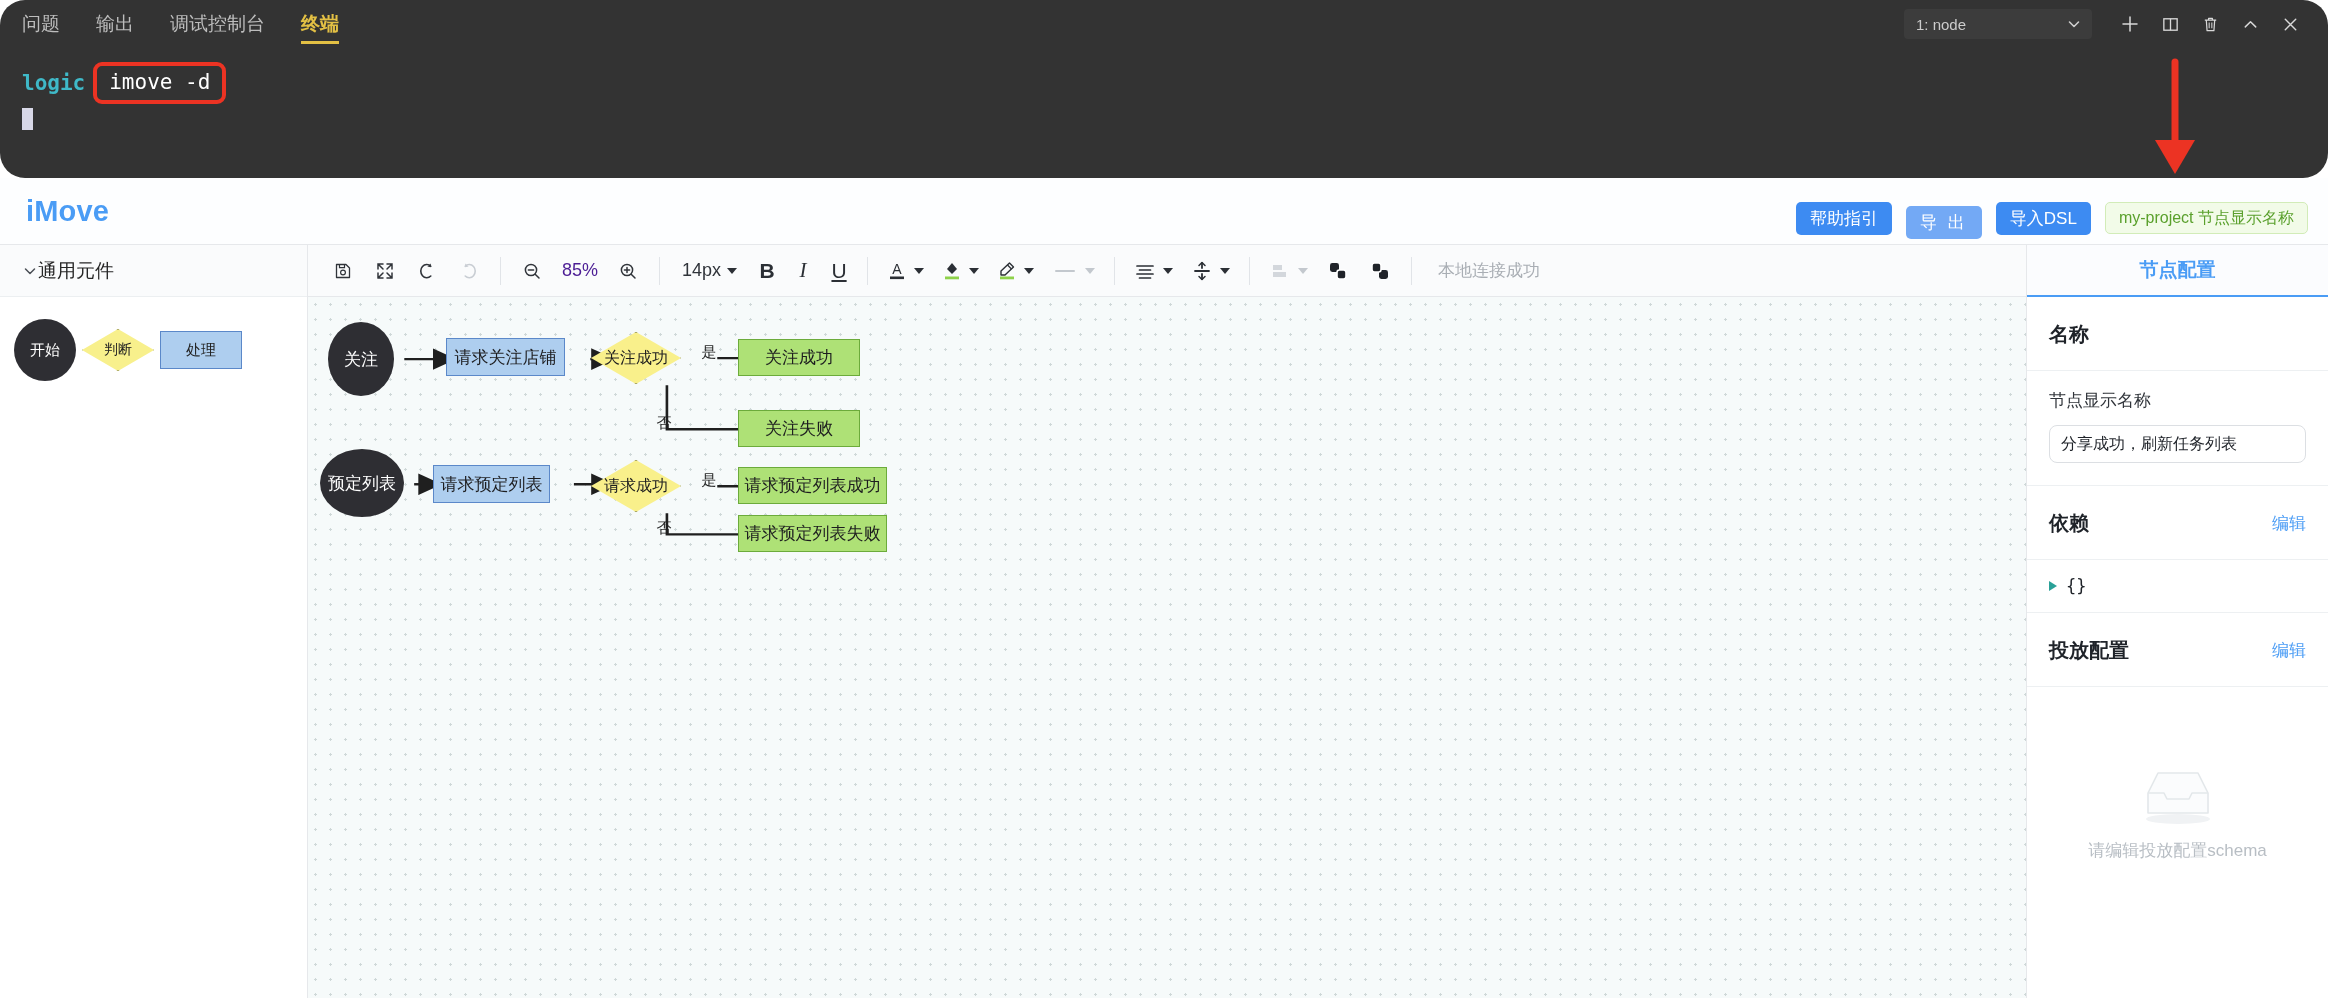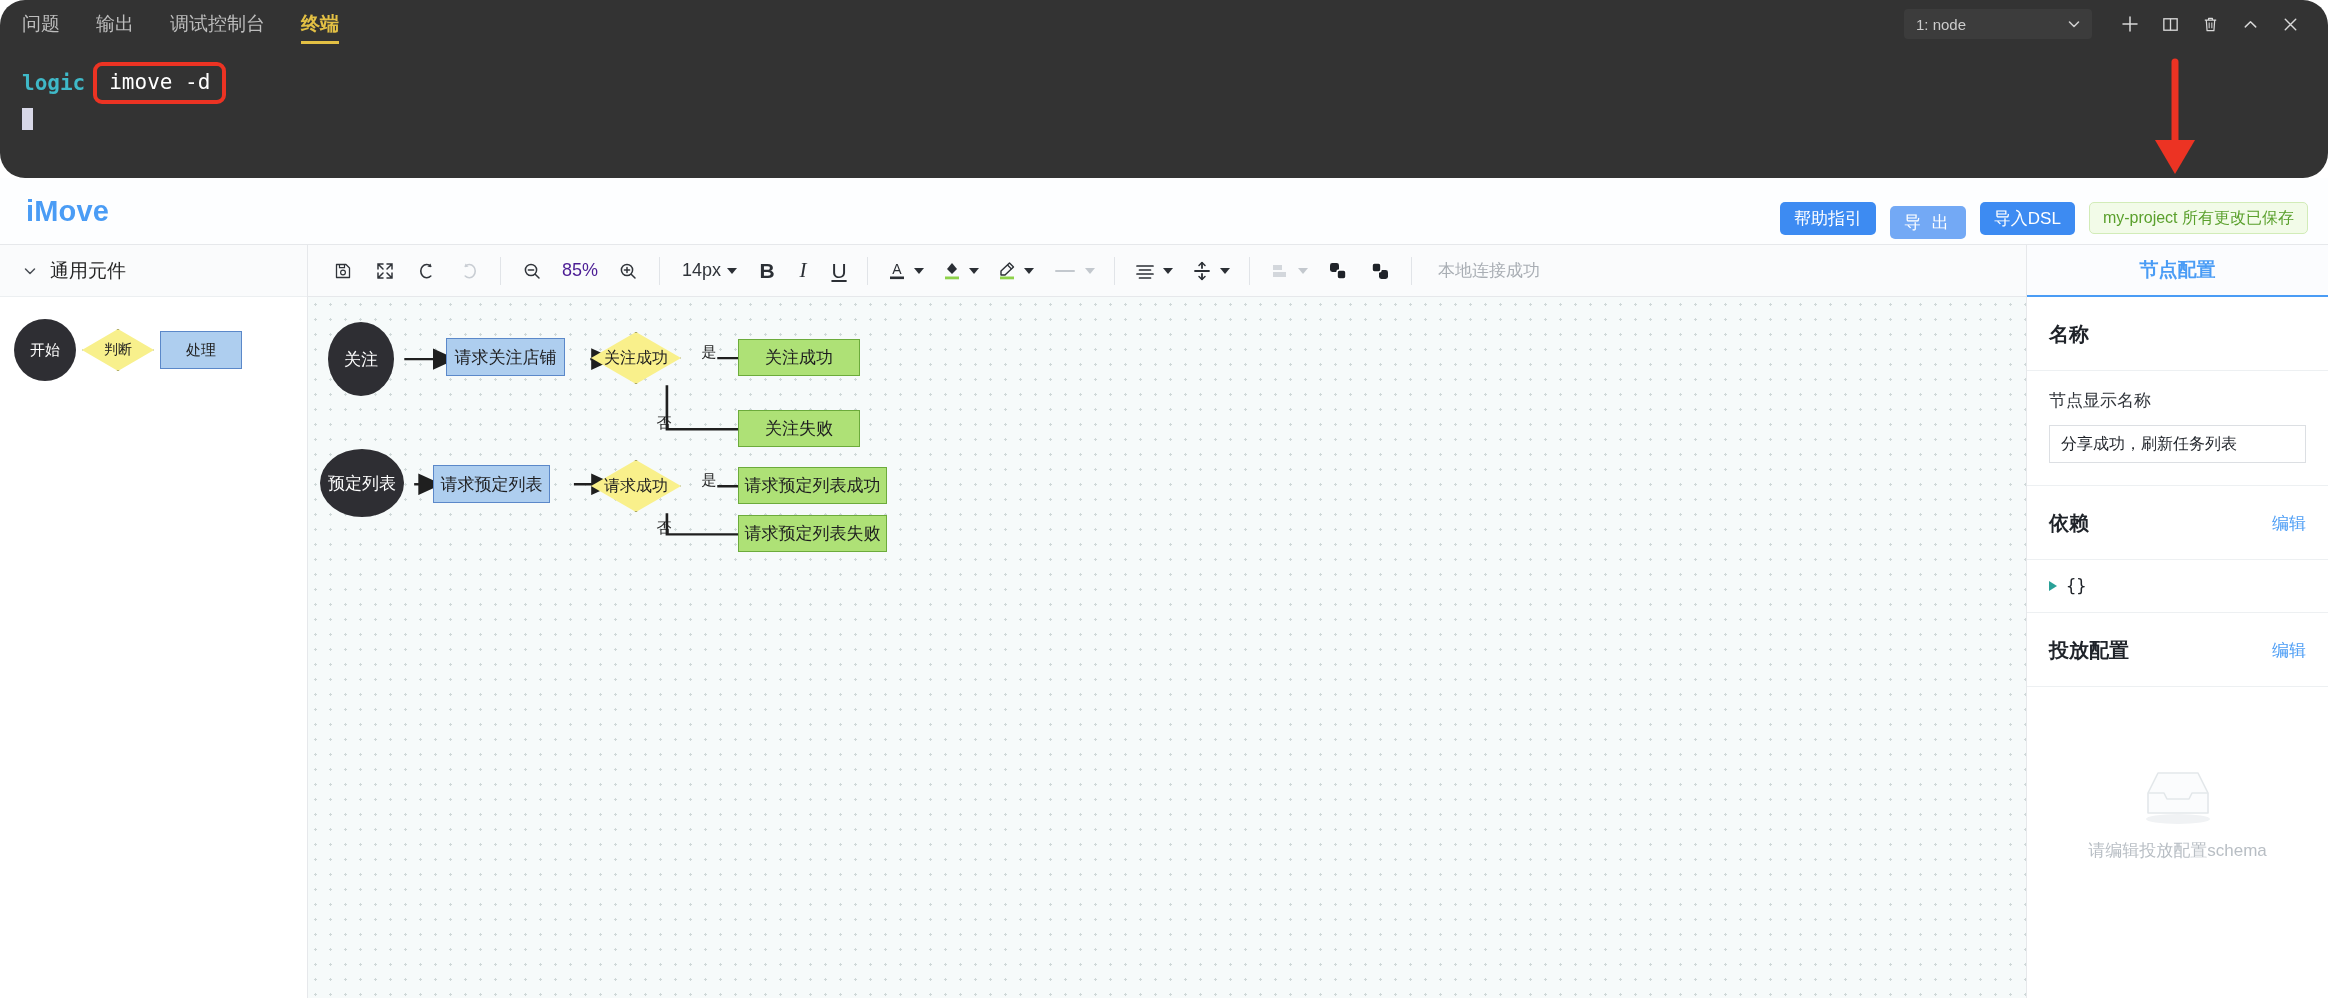--- a/index.html
+++ b/index.html
@@ -127,21 +127,21 @@
 
   
   .palette {
     width: 308px;
     background: #fff;
     border-right: 1px solid #e6e8eb;
     flex: 0 0 308px;
   }
   .palette-head {
     height: 52px;
-    display: flex; align-items: center; gap: 12px;
+    display: flex; align-items: center; 
     padding-left: 22px;
     border-bottom: 1px solid #eceff1;
     background: #fafbfc;
     cursor: pointer;
   }
   .palette-head-title { font-size: 19px; color: #262626; }
   .palette-body {
     display: flex; align-items: center; gap: 6px;
     padding: 22px 14px;
   }
@@ -263,21 +263,21 @@
     padding: 24px 22px 22px 22px;
     font-size: 20px; font-weight: bold; color: #1f2329;
     border-bottom: 1px solid #edf0f2;
     display: flex; align-items: center; justify-content: space-between;
   }
   .rp-edit-link { font-size: 17px; color: #4a9cf5; font-weight: normal; cursor: pointer; }
   .rp-field { padding: 18px 22px 22px 22px; border-bottom: 1px solid #edf0f2; }
   .rp-field-label { font-size: 17px; color: #30343a; margin-bottom: 13px; }
   .rp-input {
     width: 100%; height: 38px;
-    border: 1px solid #dcdfe3; border-radius: 0;
+    border: 1px solid #dcdfe3; border-radius: 8px;
     padding: 0 11px; font-size: 16px; color: #1f2329;
     font-family: inherit;
     background: #fff;
   }
   .rp-json {
     padding: 16px 22px; border-bottom: 1px solid #edf0f2;
     display: flex; align-items: center; gap: 9px;
     font-family: "DejaVu Sans Mono", monospace;
     font-size: 17px; color: #1f2329;
     cursor: pointer;
@@ -358,21 +358,21 @@
       <path d="M10 82 L30 116 L50 82 Z" fill="#ec3323"></path>
     </svg>
   </div>
 
   <div class="header">
     <div class="logo">iMove</div>
     <div class="header-actions">
       <button class="btn btn-primary">帮助指引</button>
       <button class="btn btn-light">导 出</button>
       <button class="btn btn-primary">导入DSL</button>
-      <div class="badge-ok">my-project 所有更改已保存</div>
+      <div class="badge-ok">my-project 节点显示名称</div>
     </div>
   </div>
 
   <div class="main">
 
     <div class="palette">
       <div class="palette-head">
         <svg width="16" height="16" viewBox="0 0 16 16">
           <path d="M3.5 6 L8 10.5 L12.5 6" fill="none" stroke="#4a4f55" stroke-width="1.5" stroke-linecap="round" stroke-linejoin="round"></path>
         </svg>

